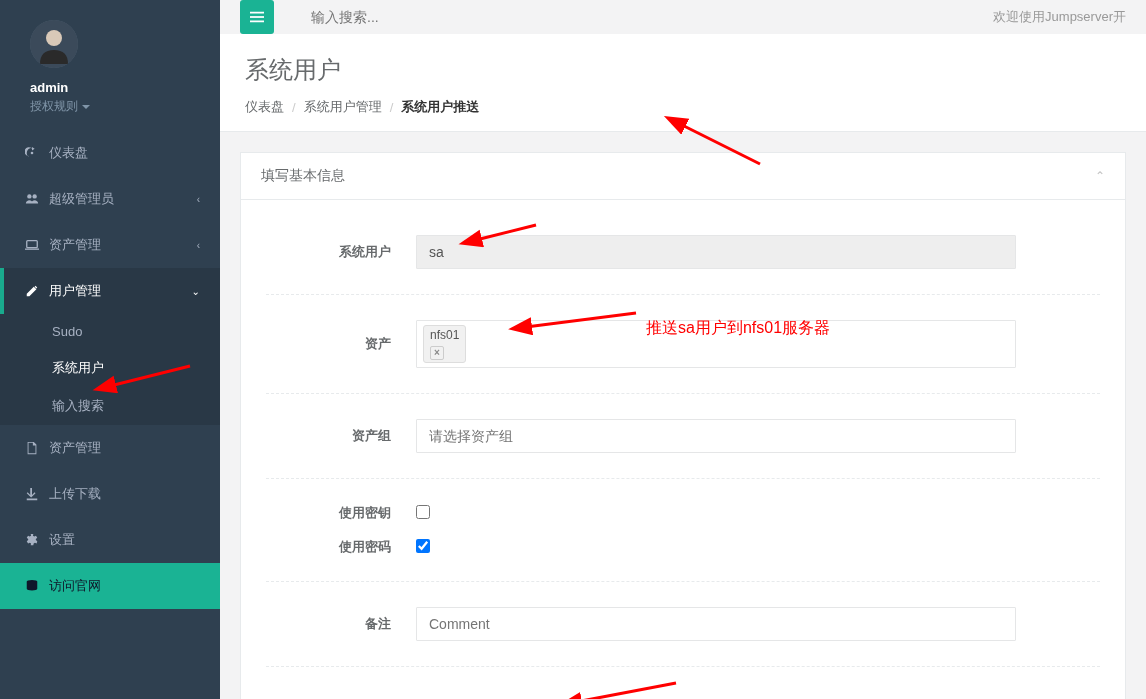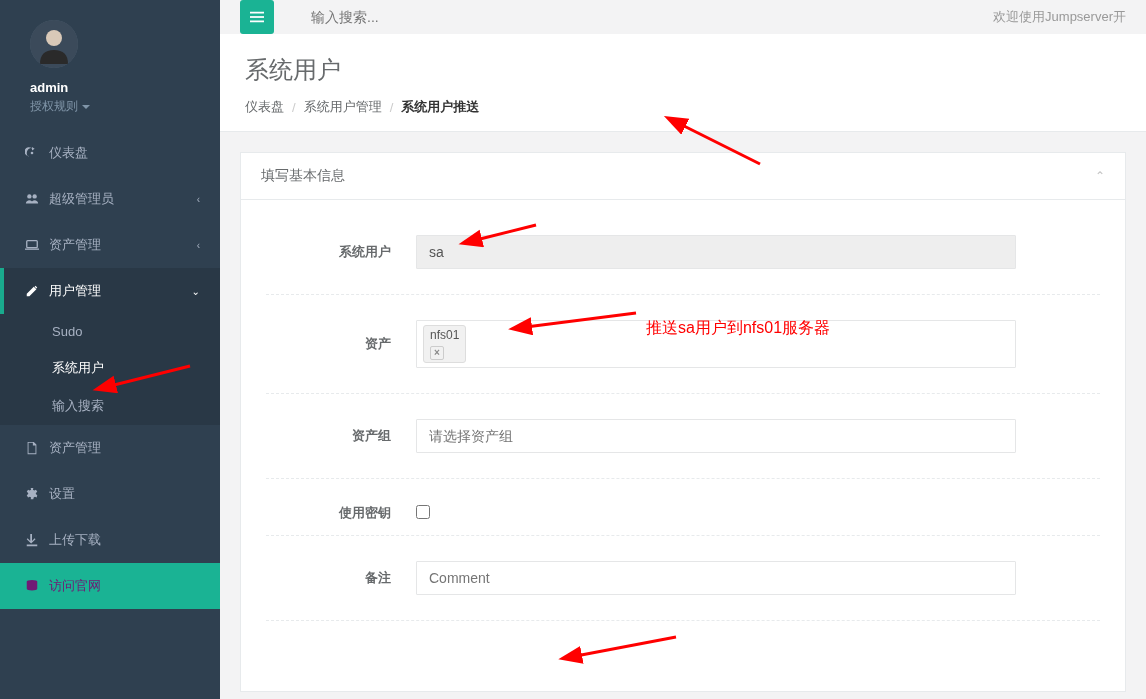--- a/index.html
+++ b/index.html
@@ -14,21 +14,21 @@
 .avatar svg { width: 48px; height: 48px; }
 .username { color: #ffffff; font-weight: bold; font-size: 13px; display: block; margin-bottom: 3px; }
 .role { color: #8095a8; font-size: 12px; display: inline-flex; align-items: center; gap: 4px; }
 .caret-down { display: inline-block; width: 0; height: 0; border-left: 4px solid transparent; border-right: 4px solid transparent; border-top: 4px solid #8095a8; }
 
 .nav { list-style: none; }
 .nav-item { display: flex; align-items: center; padding: 14px 20px 14px 25px; color: #a7b1c2; cursor: pointer; position: relative; }
 .nav-item.active { background: #293846; color: #fff; border-left: 4px solid #19aa8d; padding-left: 21px; }
 .nav-item .icon { width: 14px; margin-right: 10px; display: inline-flex; align-items: center; justify-content: center; flex-shrink: 0; }
 .nav-item .chev { margin-left: auto; font-size: 10px; }
-.nav-item.highlight { background: #1ab394; color: #701a75; }
+.nav-item.highlight { background: #1ab394; color: #0f172a; }
 
 .subnav { list-style: none; background: #293846; }
 .subnav-item { padding: 10px 10px 10px 52px; color: #a7b1c2; cursor: pointer; font-size: 13px; }
 .subnav-item.active { color: #fff; }
 
 
 .main { flex: 1; display: flex; flex-direction: column; min-width: 0; }
 
 .topbar { background: #f3f3f4; padding: 0 20px; display: flex; align-items: center; gap: 33px; }
 .menu-toggle { background: #1ab394; color: #fff; border: none; width: 34px; height: 34px; border-radius: 3px; display: flex; align-items: center; justify-content: center; cursor: pointer; }
@@ -137,32 +137,32 @@
         <span class="icon">
             <svg width="14" height="14" viewBox="0 0 16 16" fill="currentColor">
               <path d="M3 1h7l3 3v11H3V1zm1 1v12h8V5h-3V2H4z"></path>
             </svg>
           </span>
         <span>资产管理</span>
       </li>
       <li class="nav-item">
         <span class="icon">
             <svg width="14" height="14" viewBox="0 0 16 16" fill="currentColor">
+              <path d="M8 1v8l3-3 1 1-5 5-5-5 1-1 3 3V1h2zm-6 12h12v2H2v-2z"></path>
+            </svg>
+          </span>
+        <span>上传下载</span>
+      </li>
+      <li class="nav-item">
+        <span class="icon">
+            <svg width="14" height="14" viewBox="0 0 16 16" fill="currentColor">
               <path d="M8 5a3 3 0 100 6 3 3 0 000-6zm0 1.5a1.5 1.5 0 110 3 1.5 1.5 0 010-3zM6.5 1l.4 2.1-1.5.9L3.5 3 2 5.5l1.6 1.4v1.2L2 9.5 3.5 12l1.9-1 1.5.9L6.5 14h3l.4-2.1 1.5-.9 1.9 1L14 9.5l-1.6-1.4V6.9L14 5.5 12.5 3l-1.9 1-1.5-.9L9.5 1h-3z"></path>
             </svg>
           </span>
         <span>设置</span>
-      </li>
-      <li class="nav-item">
-        <span class="icon">
-            <svg width="14" height="14" viewBox="0 0 16 16" fill="currentColor">
-              <path d="M8 1v8l3-3 1 1-5 5-5-5 1-1 3 3V1h2zm-6 12h12v2H2v-2z"></path>
-            </svg>
-          </span>
-        <span>上传下载</span>
       </li>
       <li class="nav-item highlight">
         <span class="icon">
             <svg width="14" height="14" viewBox="0 0 16 16" fill="currentColor">
               <ellipse cx="8" cy="3" rx="6" ry="2"></ellipse>
               <path d="M2 3v4c0 1.1 2.7 2 6 2s6-.9 6-2V3M2 7v4c0 1.1 2.7 2 6 2s6-.9 6-2V7"></path>
             </svg>
           </span>
         <span>访问官网</span>
       </li>
@@ -264,20 +264,26 @@
 
           <hr class="hr-dashed">
 
           <div class="form-row" style="padding-bottom:8px;">
             <label class="form-label">使用密钥</label>
             <div class="form-control-wrap">
               <input type="checkbox" class="checkbox" style="">
             </div>
           </div>
 
+          <div class="form-row" style="padding-top:8px;">
+            <label class="form-label">使用密码</label>
+            <div class="form-control-wrap">
+              <input type="checkbox" class="checkbox" checked="" style="">
+            </div>
+          </div>
 
           <hr class="hr-dashed">
 
           <div class="form-row">
             <label class="form-label">备注</label>
             <div class="form-control-wrap">
               <input class="form-control" placeholder="Comment" style="">
             </div>
           </div>
 

